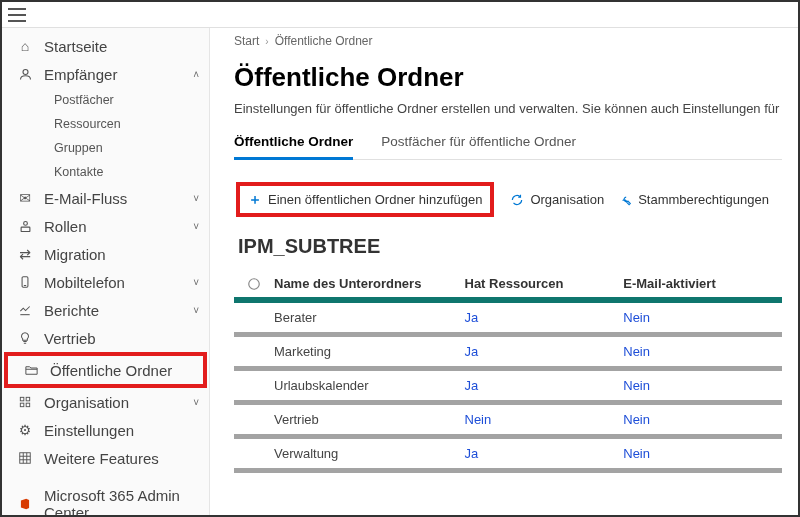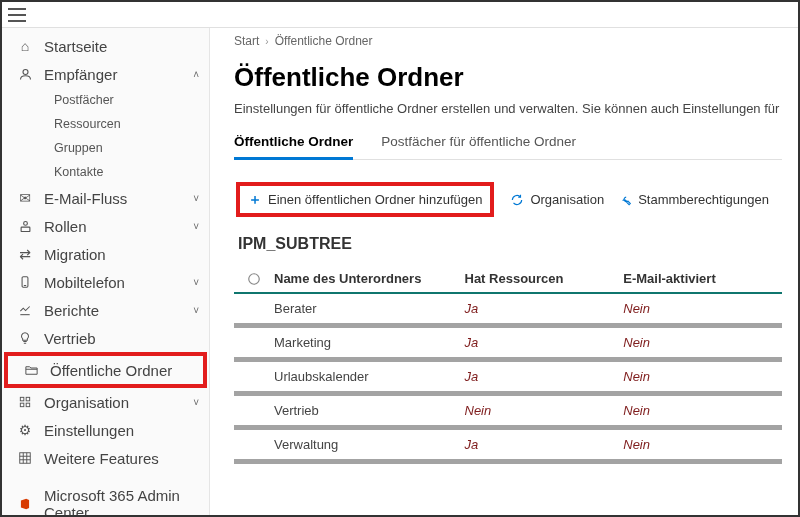--- a/index.html
+++ b/index.html
@@ -25,27 +25,27 @@
   .desc { font-size: 13px; color: #444; margin-bottom: 18px; white-space: nowrap; overflow: hidden; }
   .tabs { display: flex; gap: 28px; border-bottom: 1px solid #e0e0e0; margin-bottom: 22px; }
   .tab { padding: 0 0 8px; font-size: 13.5px; color: #555; cursor: pointer; }
   .tab.active { color: #000; font-weight: 600; border-bottom: 3px solid #0078d4; margin-bottom: -1px; }
 
   .toolbar { display: flex; align-items: center; gap: 14px; margin-bottom: 18px; }
   .tool-btn { display: flex; align-items: center; gap: 6px; font-size: 13px; color: #333; cursor: pointer; }
   .tool-icon { width: 14px; height: 14px; display: inline-flex; align-items: center; justify-content: center; color: #0078d4; font-weight: bold; font-size: 14px; }
   .toolbar .highlight-box { padding: 6px 8px; border-width: 4px; }
 
-  .subtree-label { font-size: 16px; font-weight: 600; margin: 4px 0 12px 4px; }
+  .subtree-label { font-size: 20px; font-weight: 600; margin: 4px 0 12px 4px; }
 
   .tbl { width: 100%; }
   .thead, .trow { display: grid; grid-template-columns: 40px 1.2fr 1fr 1fr; align-items: center; }
-  .thead { font-weight: 600; color: #333; padding: 6px 0; border-bottom: 2px solid #0f766e; }
+  .thead { font-weight: 600; color: #333; padding: 6px 0; border-bottom: 6px solid #0f766e; }
   .trow { height: 34px; border-bottom: 5px solid #a3a3a3; color: #444; }
-  .trow .dim { color: #7f1d1d; font-style: italic; }
+  .trow .dim { color: #1d4ed8; }
   .thead .chk, .trow .chk { display:flex; justify-content:center; }
   .thead .chk svg, .trow .chk svg { width:14px; height:14px; }
 </style>
 </head>
 <body>
 
 <div class="frame">
   <div class="topbar">
     <div class="hamburger">
         <span></span>

